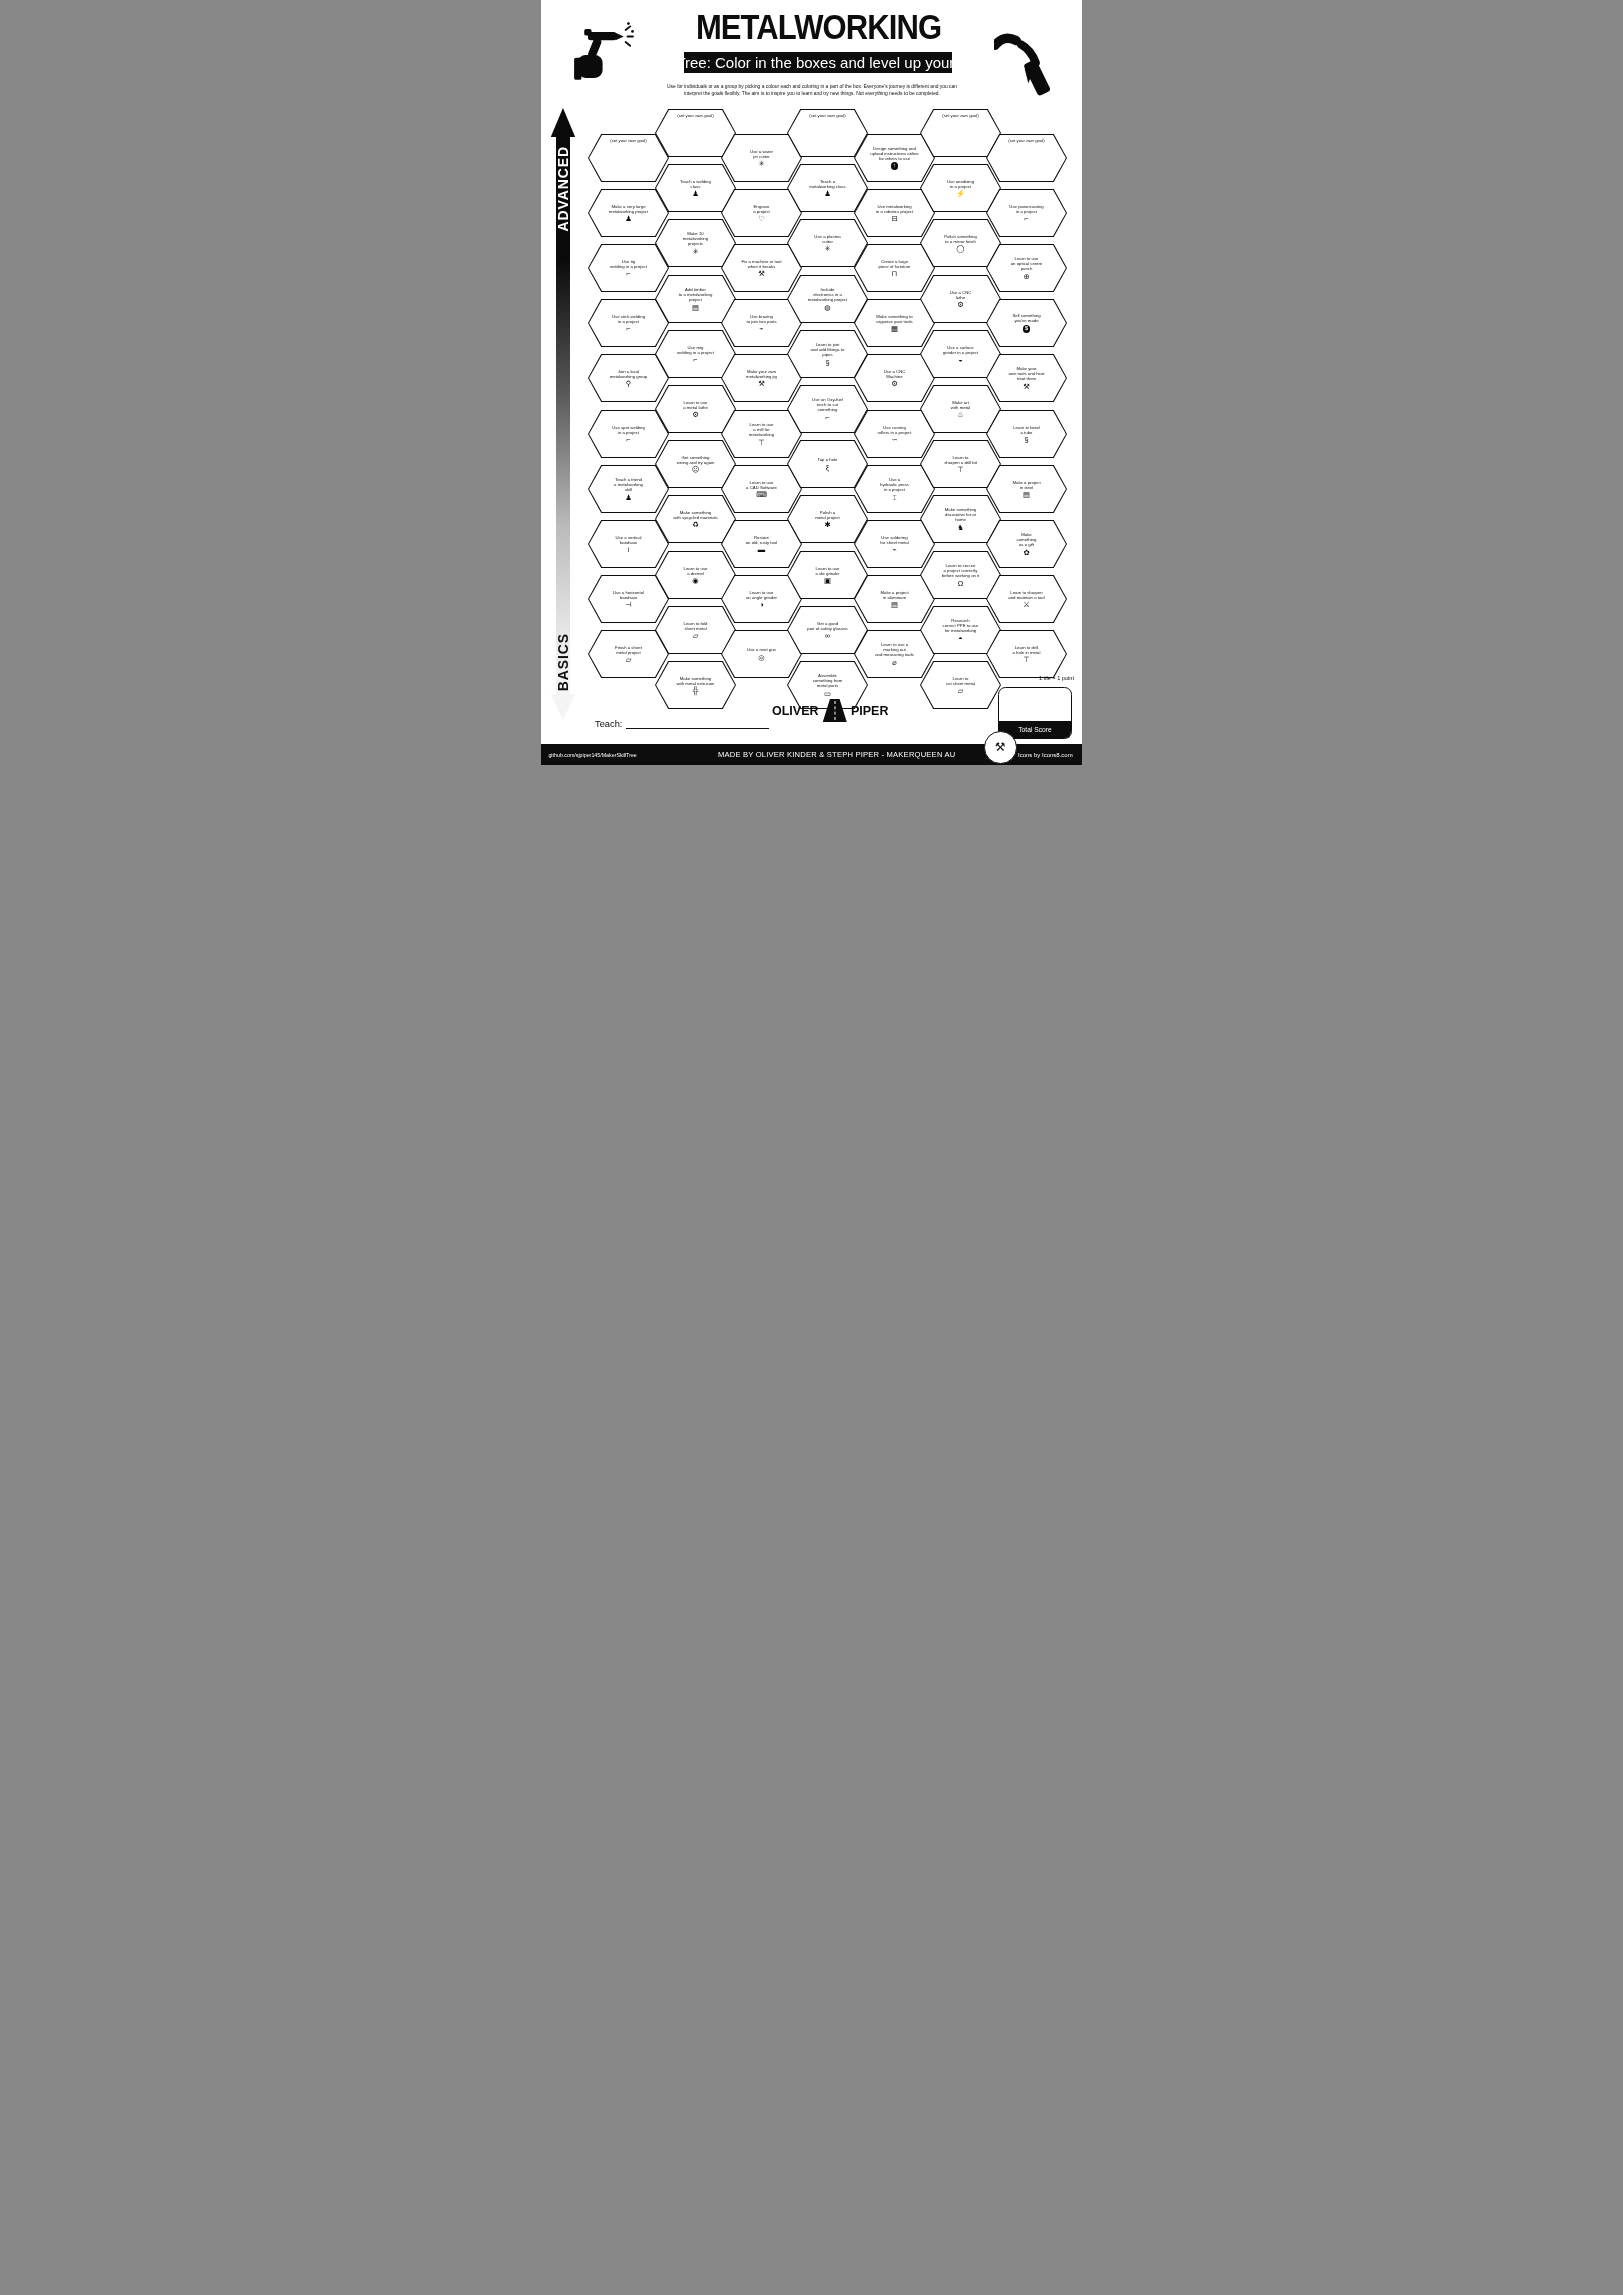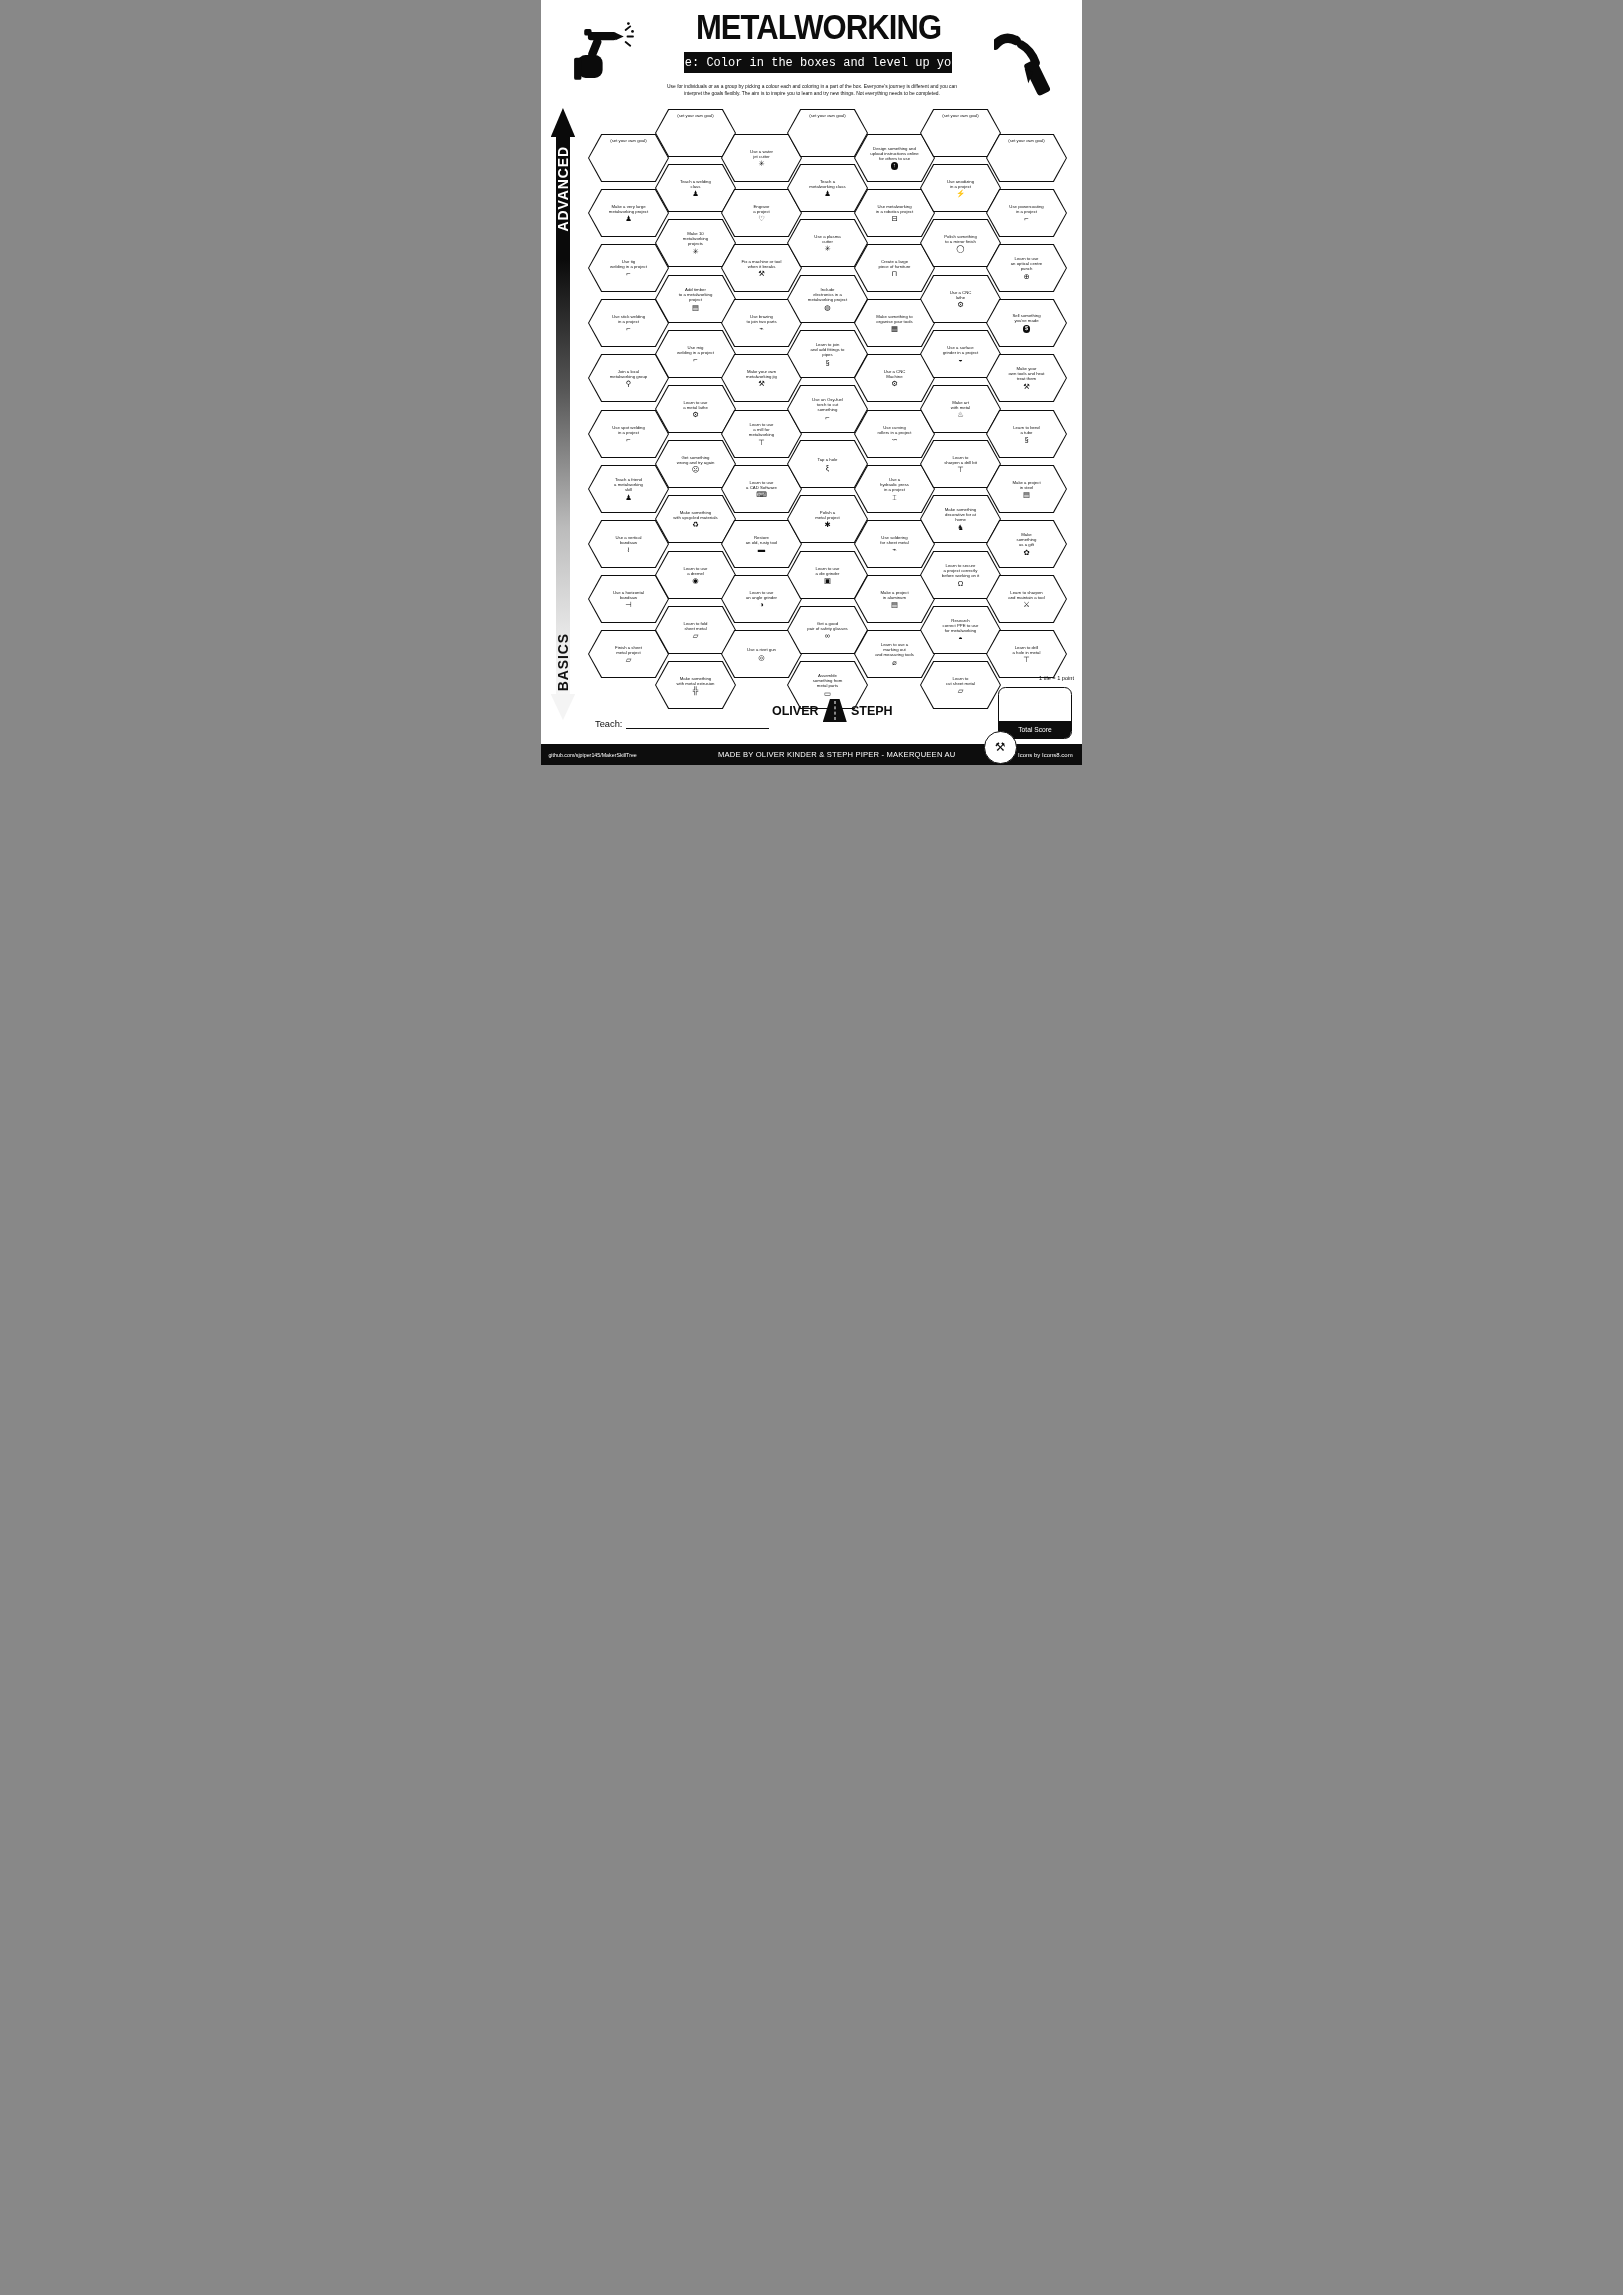--- a/index.html
+++ b/index.html
@@ -5,21 +5,21 @@
   html,body{margin:0;padding:0;background:#888;}
   .page{position:relative;width:541px;height:765px;background:#fff;margin:0 auto;
         font-family:"Liberation Sans", sans-serif;color:#0d0d0d;overflow:hidden;}
 
   
   .title{position:absolute;left:104px;top:8.3px;width:347px;text-align:center;
          font-size:31px;font-weight:900;letter-spacing:-0.9px;transform:scaleY(1.12);
          transform-origin:top;white-space:nowrap;}
   .subtitle-bar{position:absolute;left:143px;top:52px;width:268px;height:21px;background:#0d0d0d;
                 display:flex;align-items:center;justify-content:center;}
-  .subtitle-bar span{color:#fff;font-size:12px;letter-spacing:0px;white-space:nowrap;font-family:Liberation Mono, monospace;}
+  .subtitle-bar span{color:#fff;font-size:15px;letter-spacing:0px;white-space:nowrap;}
   .description{position:absolute;left:109px;top:83px;width:324px;text-align:center;
                font-size:4.9px;line-height:1.45;white-space:pre-line;}
 
   
   .logo{position:absolute;}
   .logo svg{display:block;}
 
   
   .level-arrow{position:absolute;left:9.7px;top:108px;width:24.5px;height:612px;}
   .arrow-head-up{position:absolute;left:0;top:0;width:24.5px;height:29px;background:#0a0a0a;
@@ -638,21 +638,21 @@
           <div class="hex-label">Learn to drill
 a hole in metal</div>
           <div class="hex-icon">⊤</div>
         </div>
       </div>
     </div>
 
   <div class="start-block">
     <span class="start-word">OLIVER</span>
     <span class="road"></span>
-    <span class="start-word">STEPH</span>
+    <span class="start-word">PIPER</span>
   </div>
 
   <div class="name-block">
     <span class="name-label">Teach:</span>
     <span class="name-line"></span>
   </div>
 
   <div class="tile-note">1 tile = 1 point</div>
   <div class="score-card">
     <div class="score-band">

